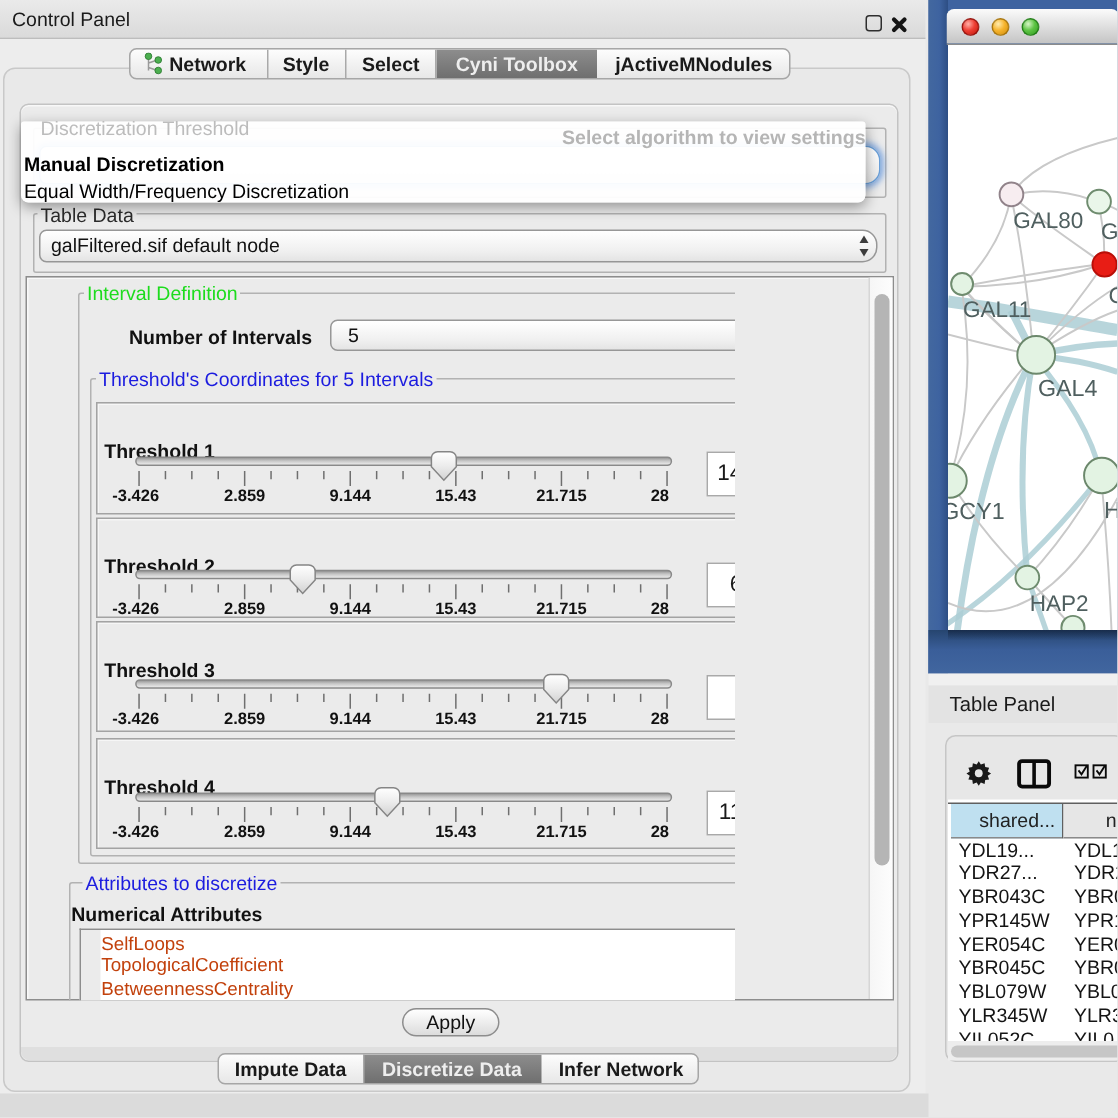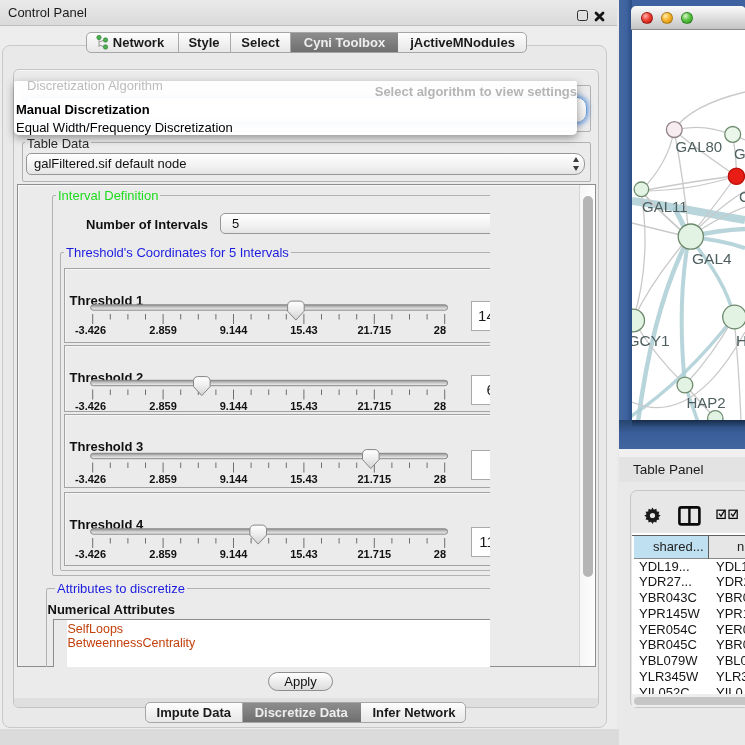--- a/index.html
+++ b/index.html
@@ -85,21 +85,21 @@
   <div class="div" style="left:203px"></div>
 </div>
 <svg class="abs" style="left:96px;top:35px" width="12" height="15" viewBox="0 0 12 15">
  <path d="M3,3 L3,12 M3,7 L9,5 M3,10 L9,12" stroke="#9a9a9a" stroke-width="1"></path>
  <circle cx="3" cy="2.5" r="2.2" fill="#4caf50" stroke="#2e7d32" stroke-width="0.6"></circle>
  <circle cx="9.5" cy="5" r="2.2" fill="#4caf50" stroke="#2e7d32" stroke-width="0.6"></circle>
  <circle cx="9.5" cy="12" r="2.2" fill="#4caf50" stroke="#2e7d32" stroke-width="0.6"></circle>
 </svg>
 
 <div class="gbox" style="left:22px;top:85px;width:569px;height:47px"></div>
-<div class="glab" style="left:25px;top:78px;color:#bcbcbc;background:transparent;z-index:35">Discretization Algorithm</div>
+<div class="glab" style="left:25px;top:78px;color:#bcbcbc;background:transparent;z-index:35">Discretization Threshold</div>
 <div class="combo" style="left:26px;top:97px;width:561px;height:26px;border-color:#6a9fd8;box-shadow:0 0 4px 2px rgba(100,150,220,0.8)"></div>
 
 <div id="popup">
   <div class="r1">Select algorithm to view settings</div>
   <div class="r2">Manual Discretization</div>
   <div class="r3">Equal Width/Frequency Discretization</div>
 </div>
 
 <div class="gbox" style="left:22px;top:142px;width:569px;height:40px"></div>
 <div class="glab" style="left:25px;top:136px;color:#2b2b2b">Table Data</div>
@@ -253,20 +253,21 @@
           <text x="310.3" y="66.0" font-size="11" font-weight="bold" fill="#111" text-anchor="middle">21.715</text>
           <text x="375.9" y="66.0" font-size="11" font-weight="bold" fill="#111" text-anchor="middle">28</text>
           <path d="M 185.9,37.3 a4.2,4.2 0 0 1 4.2,-4.2 h 8.2 a4.2,4.2 0 0 1 4.2,4.2 v 5.8 L 194.2,52.1 L 185.9,43.1 Z" fill="url(#thmg)" stroke="#858585" stroke-width="1"></path>
         </svg>
 <div class="vbox" style="top:527.0px">11.344</div>
     <div class="gbox" style="left:45.5px;top:588px;width:497px;height:130px"></div>
     <div class="glab" style="left:55px;top:581px;color:#1c1cdf">Attributes to discretize</div>
     <div style="position:absolute;left:47.5px;top:602px;font-size:13px;font-weight:bold;color:#111">Numerical Attributes</div>
     <div id="list">
       <div style="padding-top:2px">SelfLoops</div>
+      <div>TopologicalCoefficient</div>
       <div>BetweennessCentrality</div>
     </div>
     <div style="position:absolute;left:515.5px;top:620px;width:11px;height:47px;background:#f6f6f6">
       <div style="position:absolute;left:0.5px;top:2px;width:10px;height:60px;border-radius:5px;background:#c2c2c2"></div>
     </div>
  </div>
  <div id="vsb">
         <div class="th"></div>
       </div>
 </div>

